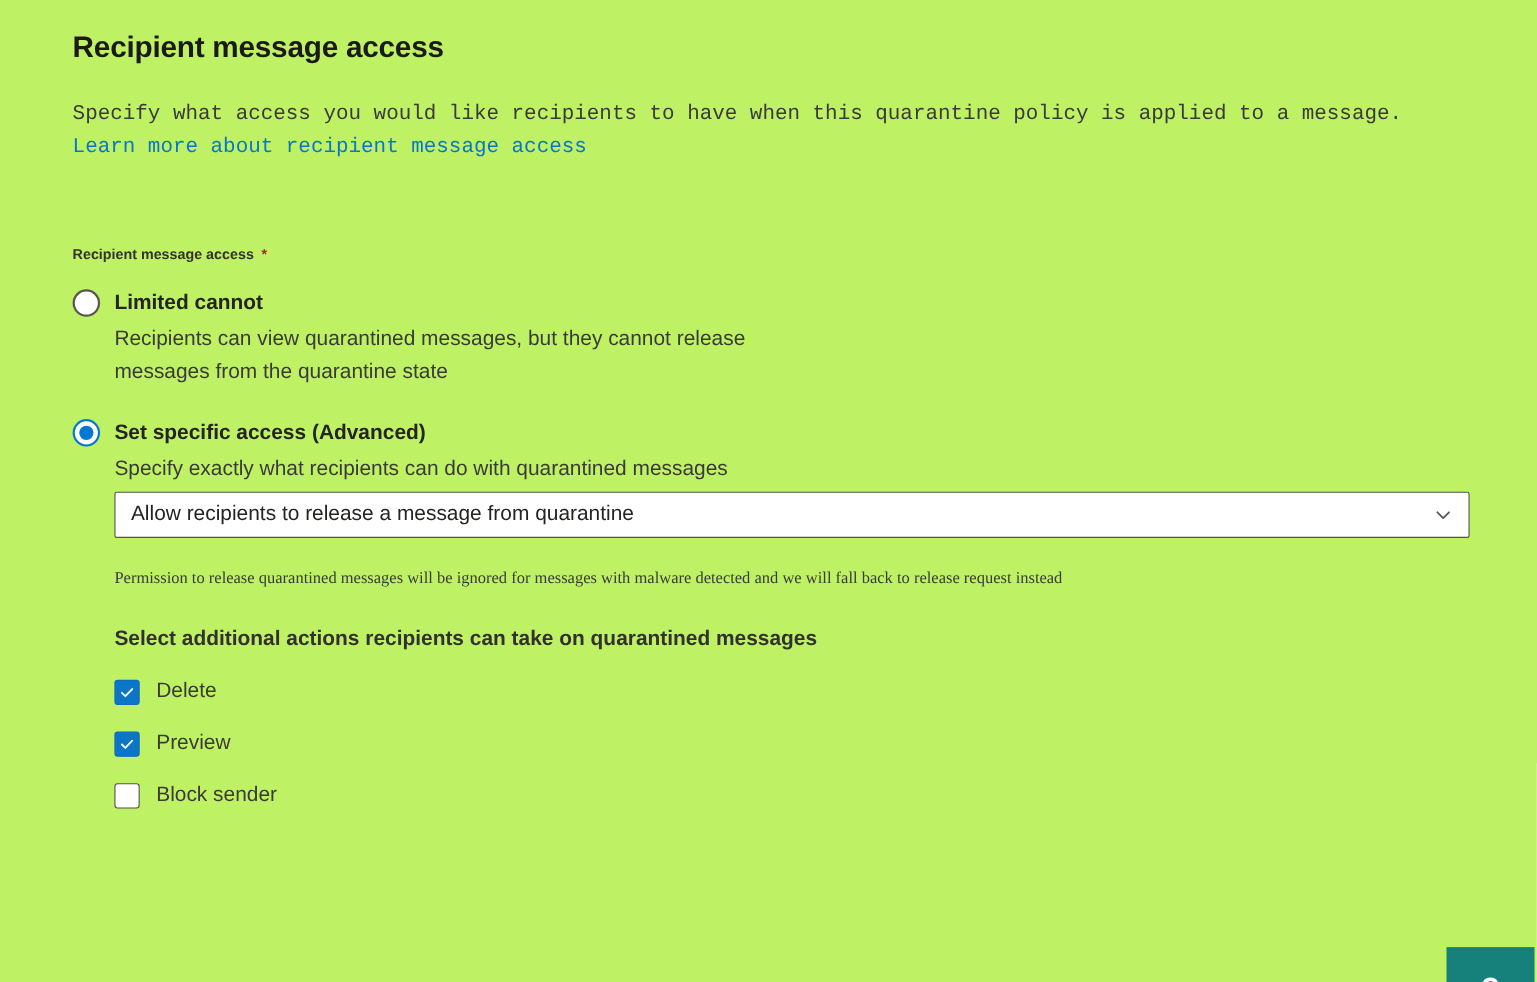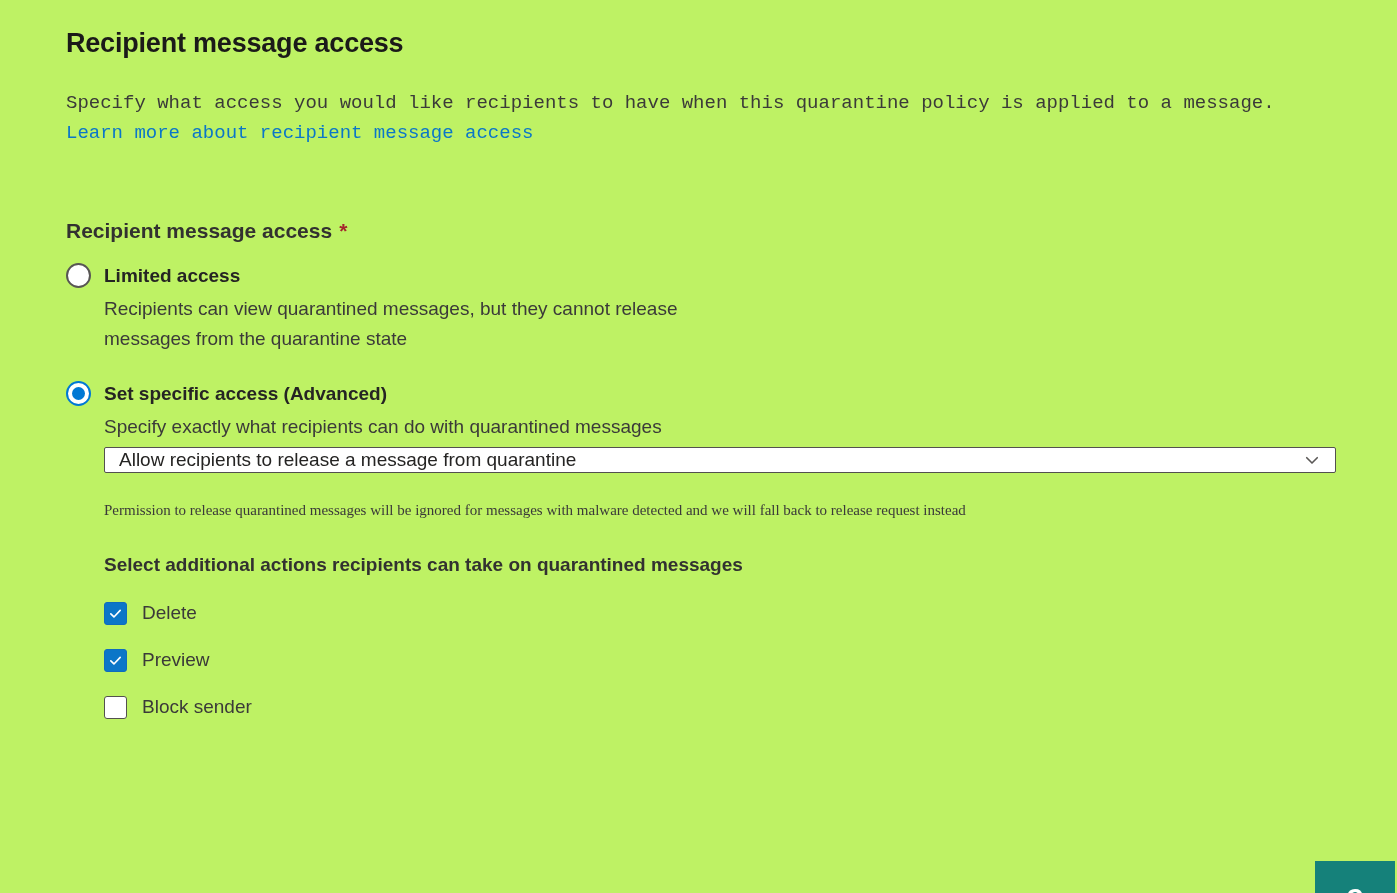--- a/index.html
+++ b/index.html
@@ -33,21 +33,21 @@
     max-width: 1272px;
     font-family: Liberation Mono, monospace;
   }
   .link {
     color: #0b76c8;
     text-decoration: none;
     cursor: pointer;
   }
   .field-label {
     margin-top: 70px;
-    font-size: 21px;
+    font-size: 13px;
     font-weight: 600;
     color: #323130;
     line-height: 26px;
   }
   .req {
     color: #a4262c;
     margin-left: 7px;
     font-weight: 600;
   }
   
@@ -98,21 +98,21 @@
   .select-label {
     margin-top: 91px;
     font-size: 19px;
     font-weight: 600;
     color: #323130;
     line-height: 26px;
   }
   .dropdown {
     margin-top: 5px;
     width: 1232px;
-    height: 26px;
+    height: 42px;
     border: 1px solid #53514f;
     border-radius: 2px;
     background: #ffffff;
     display: flex;
     align-items: center;
     justify-content: space-between;
     padding: 0 14px 0 14px;
     cursor: pointer;
   }
   .dropdown-value {
@@ -191,21 +191,21 @@
 
   <h1 class="page-title">Recipient message access</h1>
 
   <p class="page-desc"><span>Specify what access you would like recipients to have when this quarantine policy is applied to a message. </span><a class="link">Learn more about recipient message access</a></p>
 
   <div class="field-label"><span>Recipient message access</span><span class="req">*</span></div>
 
   <div class="radio-option">
     <div class="radio-head">
       <span class="radio-circle"></span>
-      <span class="radio-label">Limited access</span>
+      <span class="radio-label">Limited cannot</span>
     </div>
     <div class="radio-desc">Recipients can view quarantined messages, but they cannot release messages from the quarantine state</div>
   </div>
 
   <div class="radio-option">
     <div class="radio-head">
       <span class="radio-circle selected"></span>
       <span class="radio-label">Set specific access (Advanced)</span>
     </div>
     <div class="radio-desc">Specify exactly what recipients can do with quarantined messages</div>

